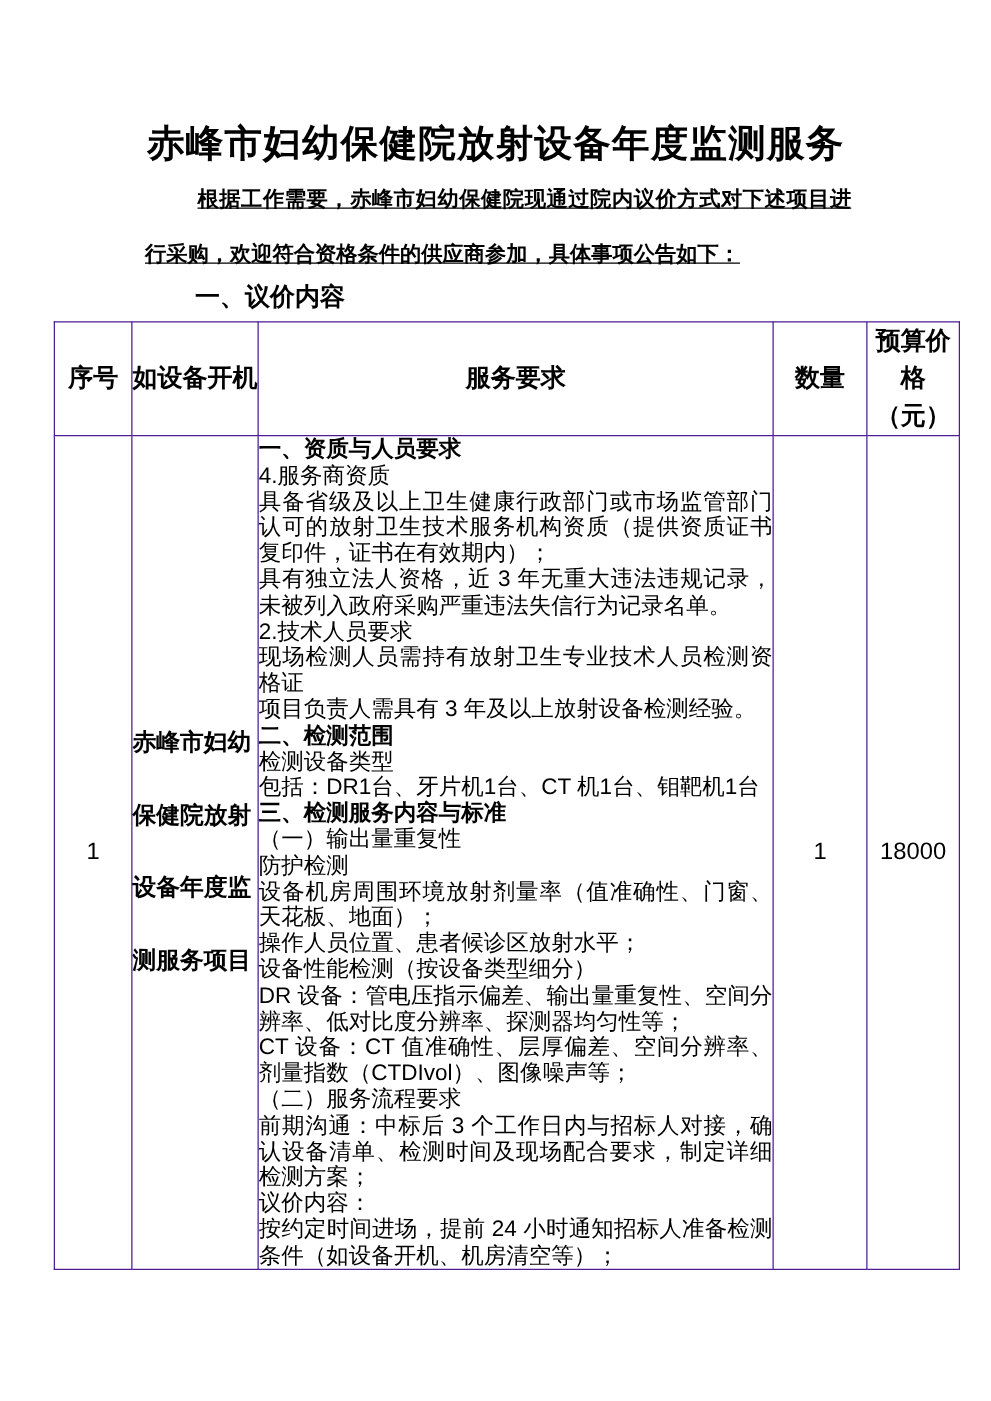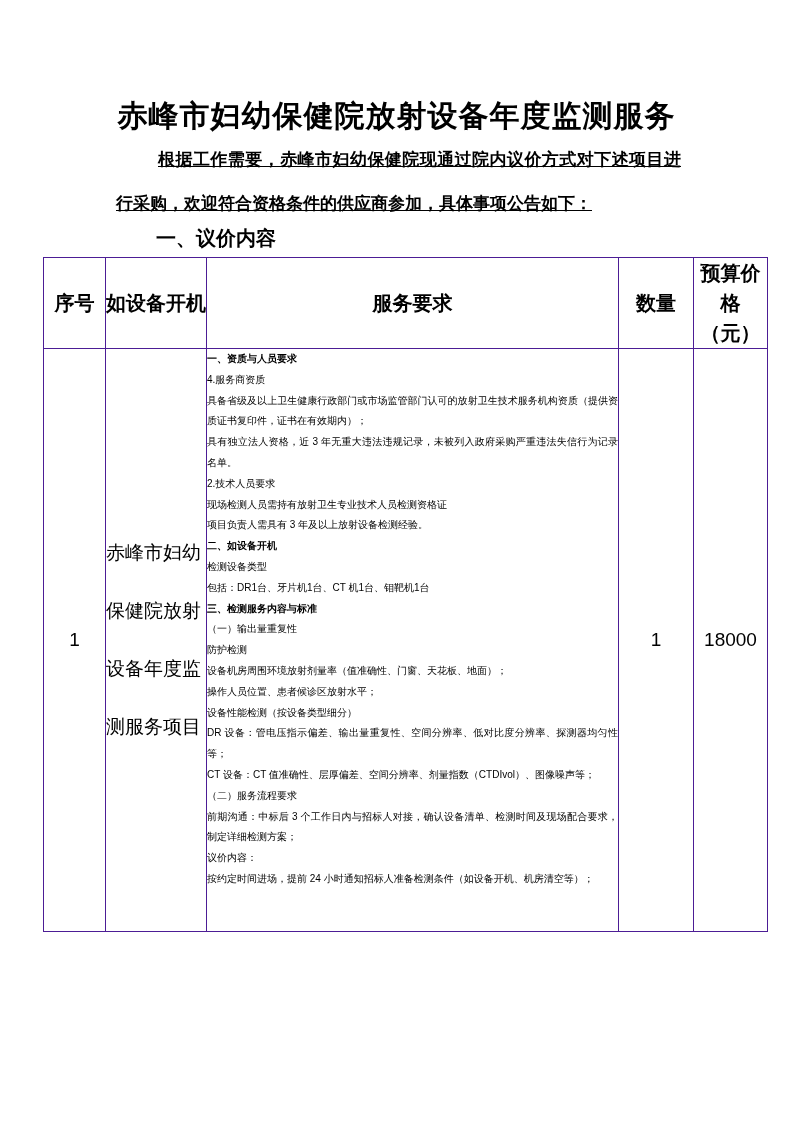--- a/index.html
+++ b/index.html
@@ -55,29 +55,29 @@
   }
   td.cell-index, td.cell-qty, td.cell-budget{
     text-align:center;
     vertical-align:middle;
     font-size:19px;
     font-weight:400;
   }
   td.cell-name{
     vertical-align:middle;
     font-size:19px;
-    font-weight:400;
+    font-weight:700;
     line-height:58px;
     padding:0 11px 0 12px;
     text-align:left;
   }
   td.cell-req{
     vertical-align:top;
     padding:2px 4px 2px 5px;
-    font-size:10px;
+    font-size:18px;
     line-height:20.8px;
     text-align:justify;
   }
   td.cell-req p{margin:0;}
   td.cell-req p.bold{font-weight:700;}
   tr.data-row{height:583px;}
 </style>
 </head>
 <body>
 
@@ -121,21 +121,21 @@
             <p>具备省级及以上卫生健康行政部门或市场监管部门认可的放射卫生技术服务机构资质（提供资质证书复印件，证书在有效期内）；</p>
 
             <p>具有独立法人资格，近 3 年无重大违法违规记录，未被列入政府采购严重违法失信行为记录名单。</p>
 
             <p>2.技术人员要求</p>
 
             <p>现场检测人员需持有放射卫生专业技术人员检测资格证</p>
 
             <p>项目负责人需具有 3 年及以上放射设备检测经验。</p>
 
-            <p class="bold">二、如设备开机</p>
+            <p class="bold">二、检测范围</p>
 
             <p>检测设备类型</p>
 
             <p>包括：DR1台、牙片机1台、CT 机1台、钼靶机1台</p>
 
             <p class="bold">三、检测服务内容与标准</p>
 
             <p>（一）输出量重复性</p>
 
             <p>防护检测</p>

